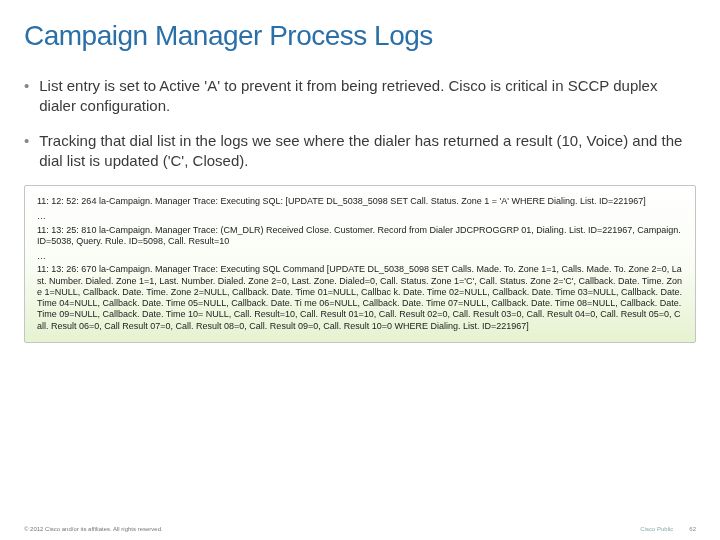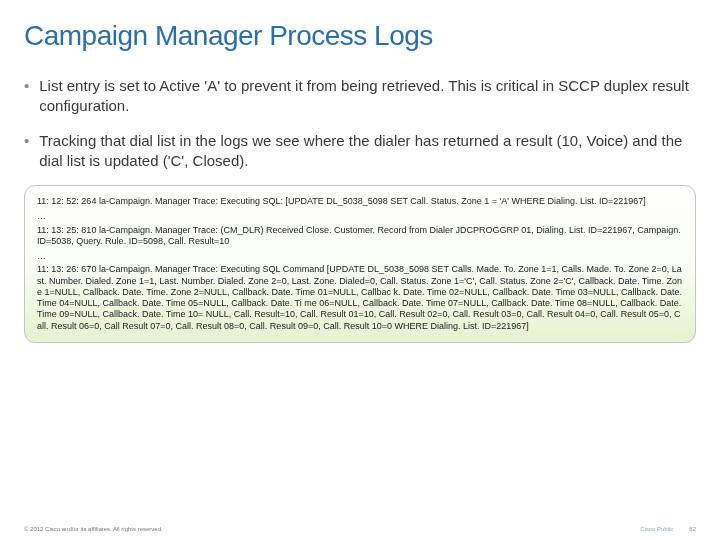--- a/index.html
+++ b/index.html
@@ -3,38 +3,38 @@
 <meta charset="utf-8">
 <style>
   * { margin: 0; padding: 0; box-sizing: border-box; }
   body { width: 720px; height: 540px; background: #fff; font-family: Arial, sans-serif; position: relative; overflow: hidden; }
   .slide { width: 100%; height: 100%; padding: 20px 24px 0 24px; position: relative; }
   .title { font-size: 28px; font-weight: 400; color: #2a6fa8; margin-bottom: 24px; letter-spacing: -0.5px; }
   .bullets { font-size: 15px; color: #3a3a3a; line-height: 1.35; margin-bottom: 14px; }
   .bullet { display: flex; margin-bottom: 14px; }
   .bmark { color: #888; margin-right: 10px; flex-shrink: 0; }
   .btext { flex: 1; }
-  .logbox { border: 1px solid #c5c5c5; border-radius: 11px; padding: 10px 12px; background: linear-gradient(#fff 0%, #fafdf5 50%, #e6f2d0 100%); font-size: 9px; line-height: 1.25; color: #222; word-break: break-all; margin-top: 8px; }
+  .logbox { border: 1px solid #c5c5c5; border-radius: 2px; padding: 10px 12px; background: linear-gradient(#fff 0%, #fafdf5 50%, #e6f2d0 100%); font-size: 9px; line-height: 1.25; color: #222; word-break: break-all; margin-top: 8px; }
   .logbox .sep { margin: 4px 0 2px 0; }
   .footer { position: absolute; bottom: 0; left: 0; right: 0; height: 22px; padding: 0 24px; display: flex; align-items: center; justify-content: space-between; font-size: 6px; color: #888; }
   .footer .left { color: #777; }
   .footer .right { display: flex; align-items: center; gap: 16px; color: #8aa; }
   .pgnum { color: #888; }
   .accent { position: absolute; bottom: 22px; left: 0; width: 100%; height: 3px; background: linear-gradient(90deg, #0a7a3a 0 30%, #3aa0d8 30% 60%, #eee 60% 100%); opacity: 0; }
 </style>
 </head>
 <body>
 
 <div class="slide">
   <h1 class="title">Campaign Manager Process Logs</h1>
 
   <div class="bullets">
     <div class="bullet">
       <span class="bmark">•</span>
-      <span class="btext">List entry is set to Active 'A' to prevent it from being retrieved. This is critical in SCCP duplex result configuration.</span>
+      <span class="btext">List entry is set to Active 'A' to prevent it from being retrieved. Cisco is critical in SCCP duplex dialer configuration.</span>
     </div>
     <div class="bullet">
       <span class="bmark">•</span>
       <span class="btext">Tracking that dial list in the logs we see where the dialer has returned a result (10, Voice) and the dial list is updated ('C', Closed).</span>
     </div>
   </div>
 
   <div class="logbox">
     <div>11: 12: 52: 264 la-Campaign. Manager Trace: Executing SQL: [UPDATE DL_5038_5098 SET Call. Status. Zone 1 = 'A' WHERE Dialing. List. ID=221967]</div>
     <div class="sep">…</div>

